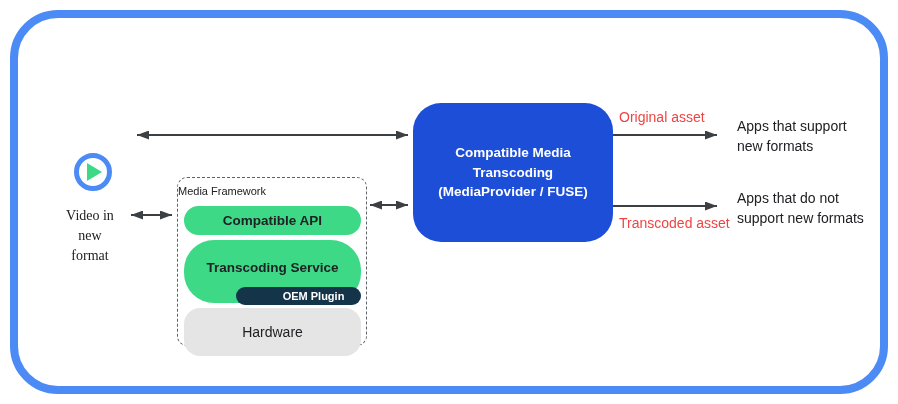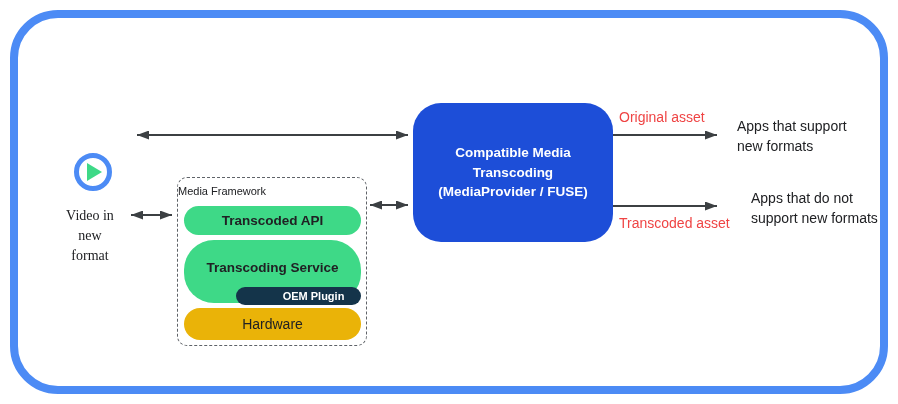--- a/index.html
+++ b/index.html
@@ -68,41 +68,41 @@
   }
   .pill-service .label{position:relative; top:-4px;}
   .pill-oem{
     position:absolute; right:0; bottom:-2px;
     width:95px; height:18px; border-radius:9px;
     background:#14344a; color:#ffffff;
     font-weight:bold; font-size:11px;
     display:flex; align-items:center; justify-content:center;padding-left:30px;
   }
   .pill-hardware{
-    top:308px; height:32px; border-radius:16px;
-    background:#eab308; font-size:14px;
+    top:308px; height:48px; border-radius:16px;
+    background:#e5e5e5; font-size:14px;
   }
 
   
   .blue-box{
     position:absolute; left:413px; top:103px;
     width:200px; height:139px; border-radius:28px;
     background:#1d4ed8; color:#ffffff;
     display:flex; align-items:center; justify-content:center;
     text-align:center; font-weight:bold;
     font-size:13.5px; line-height:19.5px;
     white-space:pre-line;
   }
 
   .asset-label{color:#ef4444; font-size:14px;}
   .original-label{left:619px; top:109px;}
   .transcoded-label{left:619px; top:215px;}
   .apps-label{font-size:14px; line-height:20px;}
   .apps-support{left:737px; top:116px;}
-  .apps-nosupport{left:737px; top:188px;margin-left:14px;}
+  .apps-nosupport{left:737px; top:188px;}
 </style>
 </head>
 <body>
 
 <div class="canvas">
 
   <div class="frame"></div>
 
   <svg class="arrows" viewBox="0 0 898 404">
     <defs>
@@ -126,21 +126,21 @@
 
   <div class="txt video-label">Video in
 new
 format</div>
 
   <div class="mf-box">
     <div class="mf-title">Media Framework</div>
   </div>
 
   <div class="pill pill-api">
-    <span>Transcoded API</span>
+    <span>Compatible API</span>
   </div>
 
   <div class="pill pill-service">
     <span class="label">Transcoding Service</span>
     <div class="pill-oem">
       <span>OEM Plugin</span>
     </div>
   </div>
 
   <div class="pill pill-hardware">

